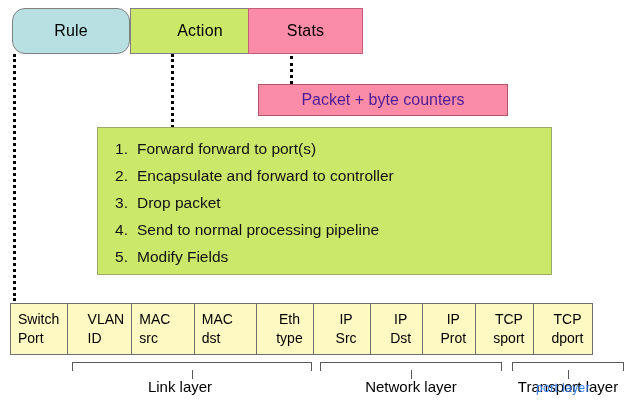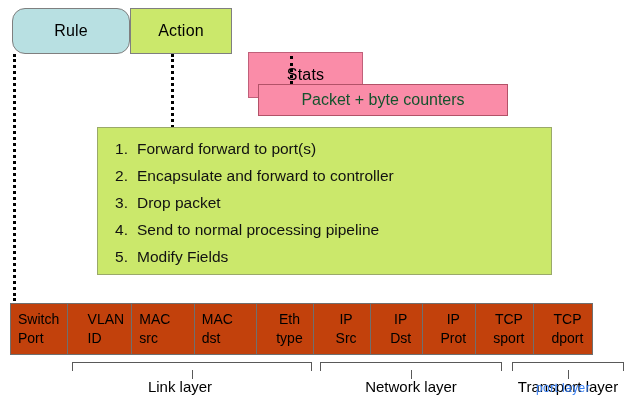--- a/index.html
+++ b/index.html
@@ -29,38 +29,38 @@
     box-sizing: border-box;
     border: 1.5px solid #7f7f7f;
     display: flex;
     align-items: center;
     justify-content: center;
     font-size: 16px;
     color: #000000;
     letter-spacing: .2px;
   }
   #cell-rule   { left: 12px;  width: 118px; background: #b8e0e2; border-radius: 13px; }
-  #cell-action { left: 130px; width: 102px; background: #cbe86b; }
-  #cell-stats  { left: 248px; width: 115px; background: #fa8ca8; border-color: #c0607a; margin-top: 44px; }
+  #cell-action { left: 130px; width: 140px; background: #cbe86b; }
+  #cell-stats  { left: 248px; width: 115px; background: #fa8ca8; border-color: #c0607a; }
 
   
   #counters-box {
     position: absolute;
     left: 258px;
     top: 84px;
     width: 250px;
     height: 32px;
     box-sizing: border-box;
     background: #fa8ca8;
     border: 1.5px solid #b25268;
     display: flex;
     align-items: center;
     justify-content: center;
     font-size: 16px;
-    color: #14532d;
+    color: #4c1d95;
   }
 
   
   #actions-box {
     position: absolute;
     left: 97px;
     top: 127px;
     width: 455px;
     height: 148px;
     box-sizing: border-box;
@@ -101,21 +101,21 @@
   #fields-table {
     position: absolute;
     left: 10px;
     top: 303px;
     width: 614px;
     height: 52px;
     display: flex;
   }
   .field-cell {
     box-sizing: border-box;
-    background: #c2410c;
+    background: #fef9c3;
     border: 1.4px solid #6f6f6f;
     margin-right: -1.4px;
     display: flex;
     flex-direction: column;
     justify-content: center;
     padding-left: 7px;
     font-size: 14px;
     color: #000000;
     line-height: 19px;
     overflow: hidden;

